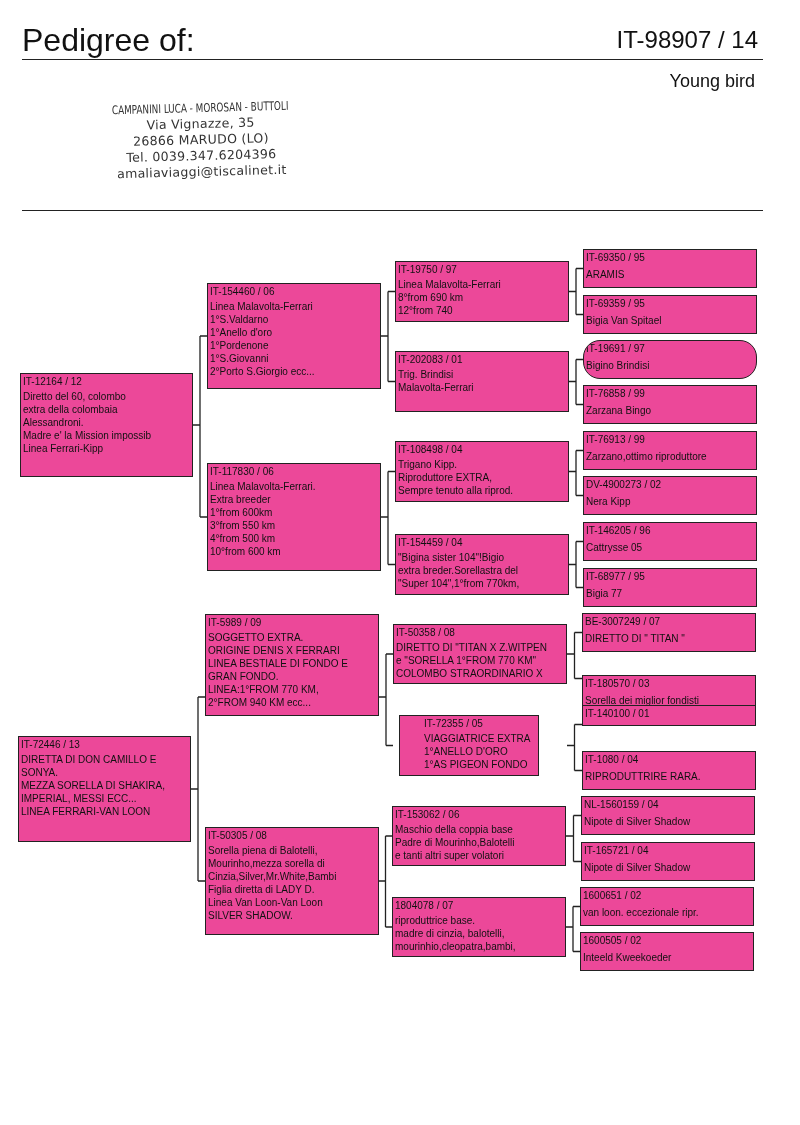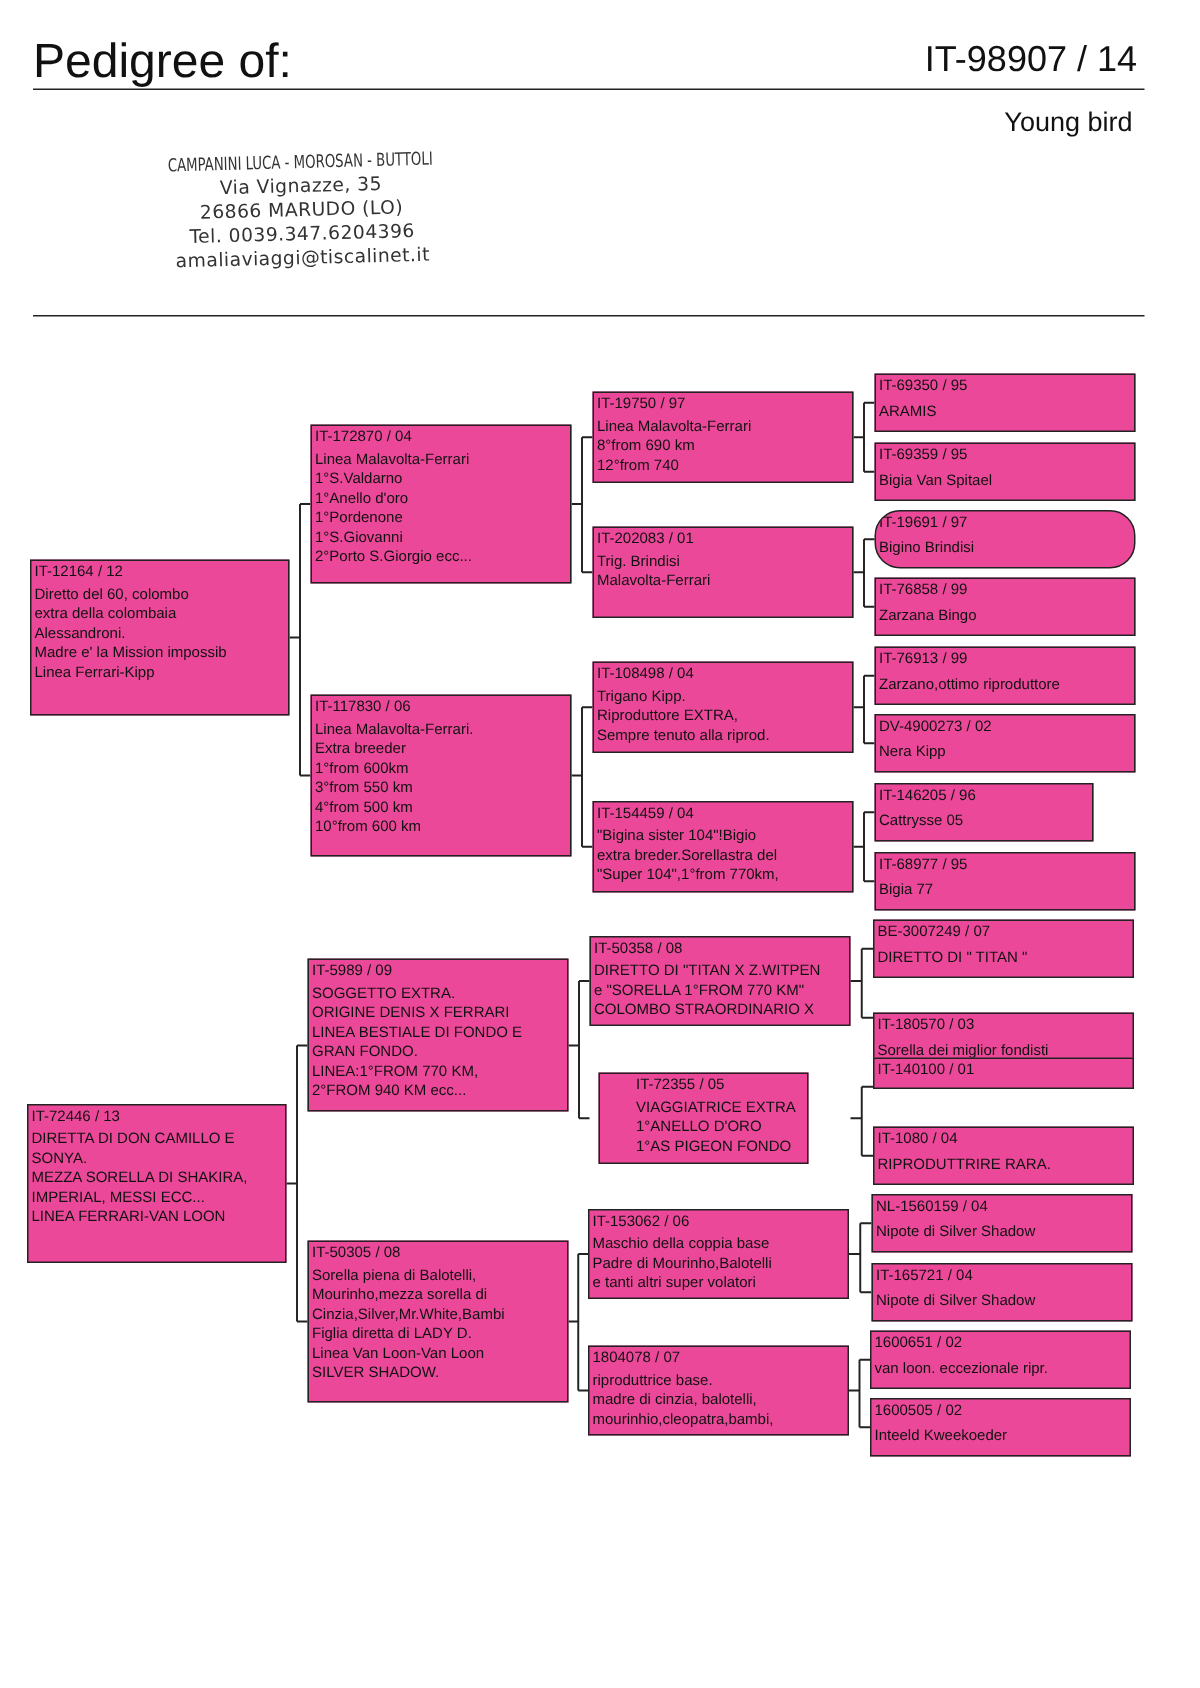--- a/index.html
+++ b/index.html
@@ -67,38 +67,38 @@
 <div class="box" id="b-dam" style="left:18px; top:736px; width:173px; height:106px;">
   <span class="ring">IT-72446 / 13</span>
   <span class="line">DIRETTA DI DON CAMILLO E</span>
   <span class="line">SONYA.</span>
   <span class="line">MEZZA SORELLA DI SHAKIRA,</span>
   <span class="line">IMPERIAL, MESSI ECC...</span>
   <span class="line">LINEA FERRARI-VAN LOON</span>
 </div>
 
 <div class="box g2" id="b-g2-0" style="left:207px; top:283px; width:174px; height:106px;">
-    <span class="ring">IT-172870 / 04</span>
+    <span class="ring">IT-154460 / 06</span>
     <span class="line">Linea Malavolta-Ferrari</span>
     <span class="line">1°S.Valdarno</span>
     <span class="line">1°Anello d'oro</span>
     <span class="line">1°Pordenone</span>
     <span class="line">1°S.Giovanni</span>
     <span class="line">2°Porto S.Giorgio ecc...</span>
   </div>
 <div class="box g2" id="b-g2-1" style="left:207px; top:463px; width:174px; height:108px;">
     <span class="ring">IT-117830 / 06</span>
     <span class="line">Linea Malavolta-Ferrari.</span>
     <span class="line">Extra breeder</span>
     <span class="line">1°from 600km</span>
     <span class="line">3°from 550 km</span>
     <span class="line">4°from 500 km</span>
     <span class="line">10°from 600 km</span>
   </div>
-<div class="box g2" id="b-g2-2" style="left:205px; top:639px; width:174px; height:102px;">
+<div class="box g2" id="b-g2-2" style="left:205px; top:614px; width:174px; height:102px;">
     <span class="ring">IT-5989 / 09</span>
     <span class="line">SOGGETTO EXTRA.</span>
     <span class="line">ORIGINE DENIS X FERRARI</span>
     <span class="line">LINEA BESTIALE DI FONDO E</span>
     <span class="line">GRAN FONDO.</span>
     <span class="line">LINEA:1°FROM 770 KM,</span>
     <span class="line">2°FROM 940 KM ecc...</span>
   </div>
 <div class="box g2" id="b-g2-3" style="left:205px; top:827px; width:174px; height:108px;">
     <span class="ring">IT-50305 / 08</span>
@@ -175,21 +175,21 @@
     <span class="line">Zarzana Bingo</span>
   </div>
 <div class="box g4" id="b-g4-4" style="left:583px; top:431px; width:174px; height:39px;">
     <span class="ring">IT-76913 / 99</span>
     <span class="line">Zarzano,ottimo riproduttore</span>
   </div>
 <div class="box g4" id="b-g4-5" style="left:583px; top:476px; width:174px; height:39px;">
     <span class="ring">DV-4900273 / 02</span>
     <span class="line">Nera Kipp</span>
   </div>
-<div class="box g4" id="b-g4-6" style="left:583px; top:522px; width:146px; height:39px;">
+<div class="box g4" id="b-g4-6" style="left:583px; top:522px; width:174px; height:39px;">
     <span class="ring">IT-146205 / 96</span>
     <span class="line">Cattrysse 05</span>
   </div>
 <div class="box g4" id="b-g4-7" style="left:583px; top:568px; width:174px; height:39px;">
     <span class="ring">IT-68977 / 95</span>
     <span class="line">Bigia 77</span>
   </div>
 <div class="box g4" id="b-g4-8" style="left:582px; top:613px; width:174px; height:39px;">
     <span class="ring">BE-3007249 / 07</span>
     <span class="line">DIRETTO DI " TITAN "</span>

